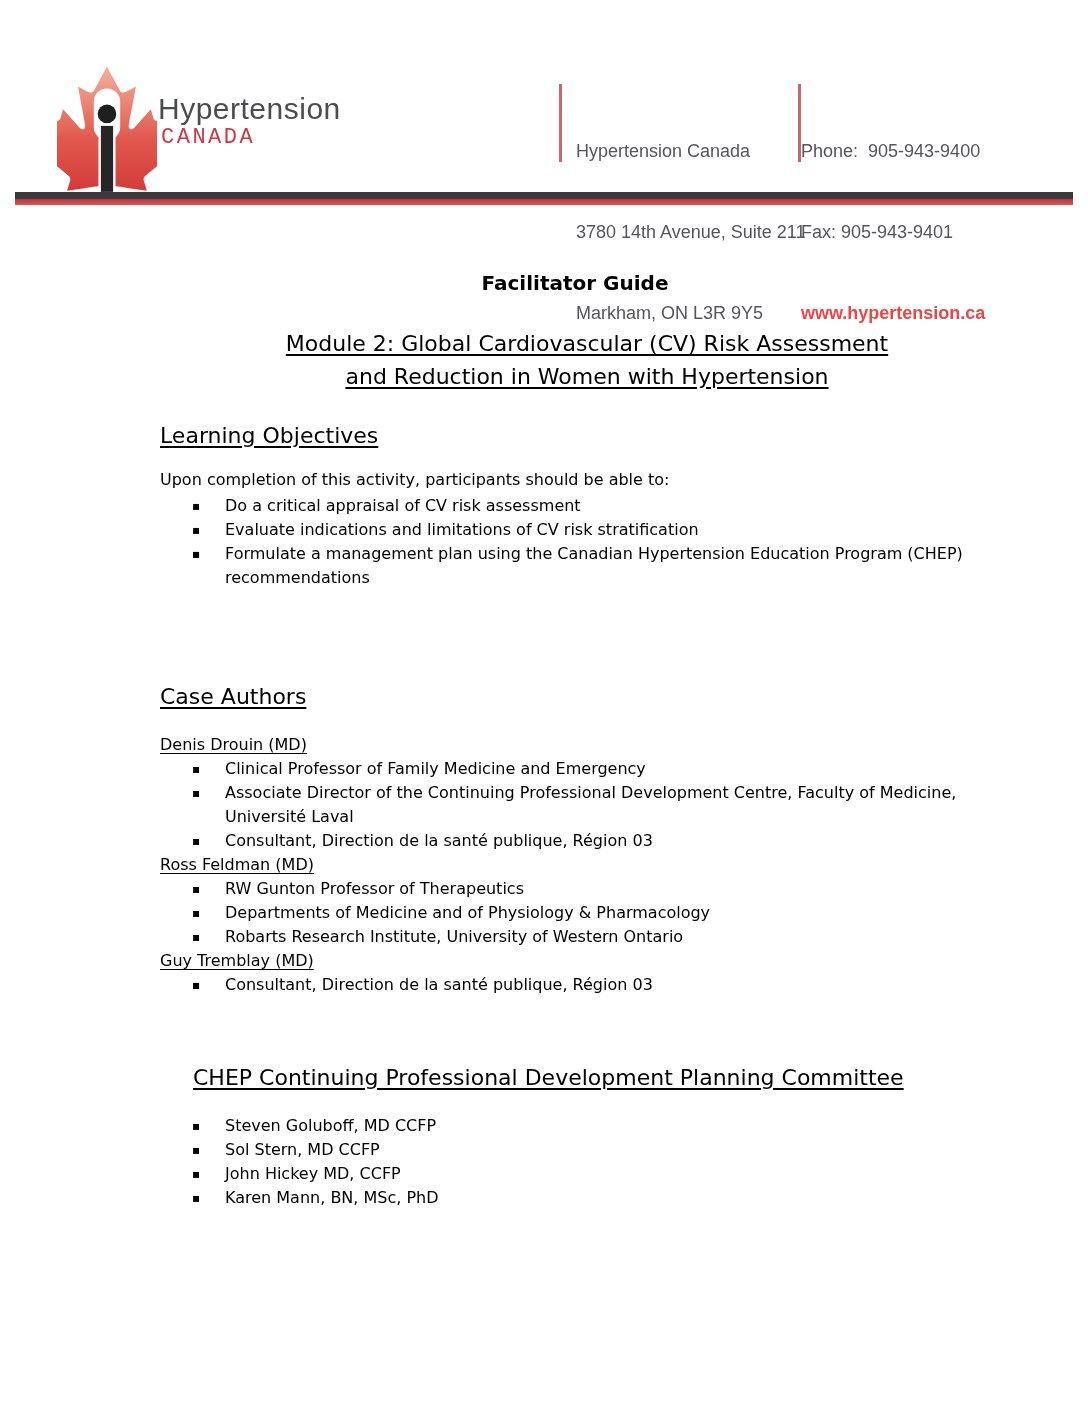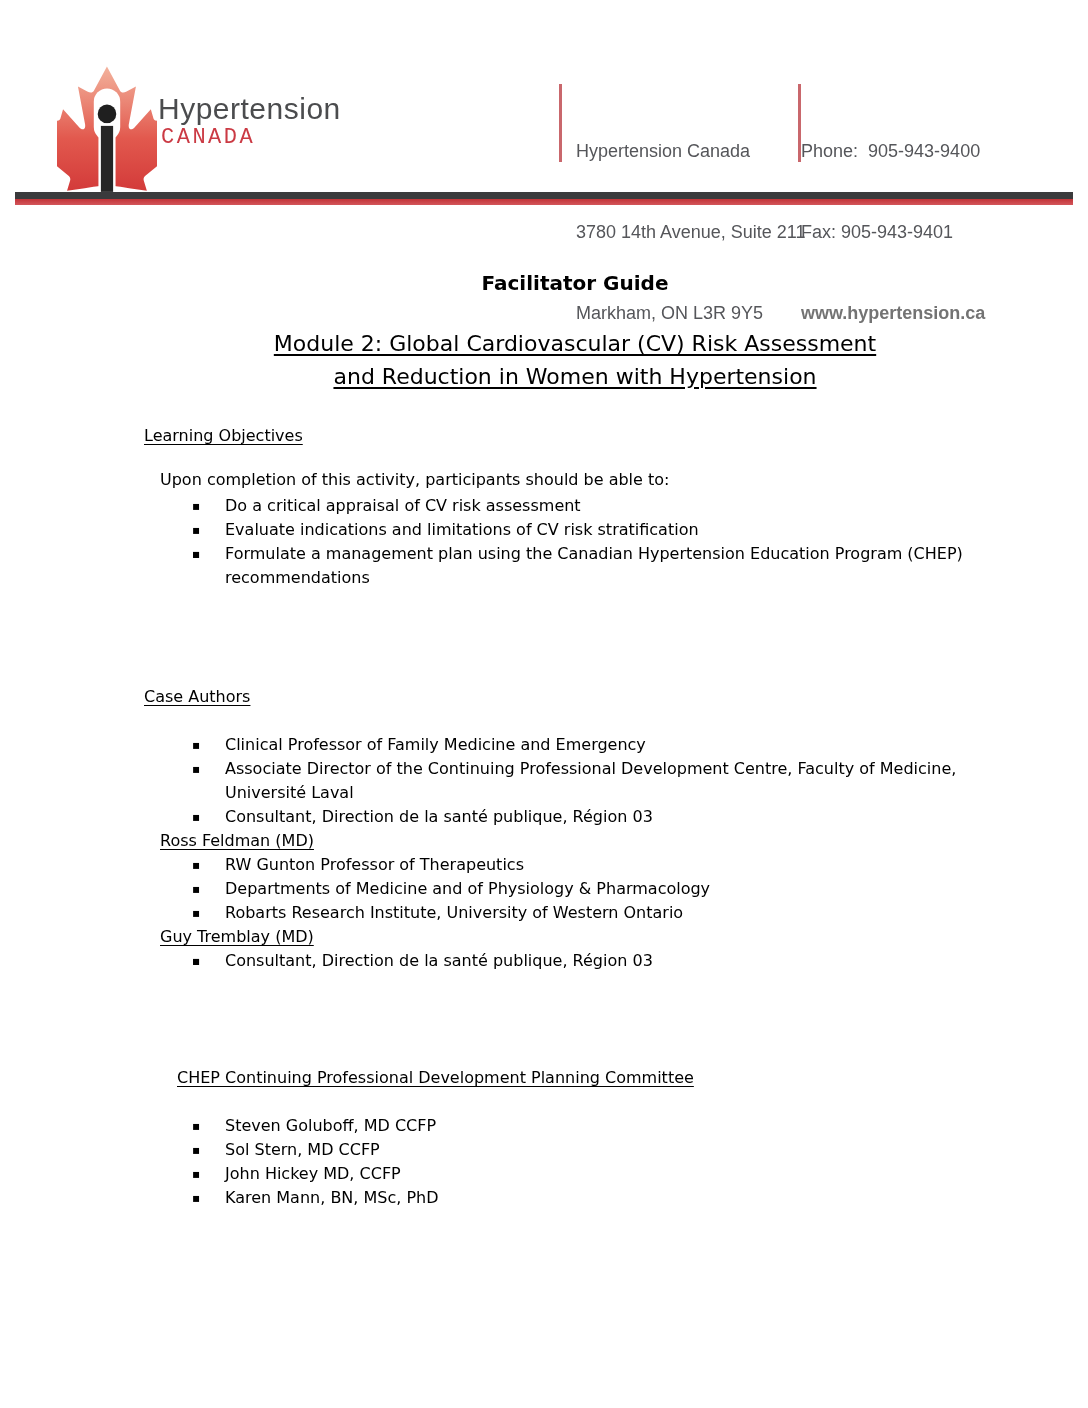--- a/index.html
+++ b/index.html
@@ -25,39 +25,39 @@
     border-left:3px solid var(--line-red); padding-left:14px;
     font-family:"Liberation Sans", sans-serif; font-size:18px; line-height:27px;
     color:var(--contact-gray); white-space:pre-wrap;margin-left:19px;
   }
   .contact-block {
     position:absolute; left:798px; top:84px; height:78px;
     border-left:3px solid var(--line-red); padding-left:0;
     font-family:"Liberation Sans", sans-serif; font-size:18px; line-height:27px;
     color:var(--contact-gray); white-space:pre-wrap;
   }
-  .contact-site { font-weight:bold; color:#737373; }
+  .contact-site { font-weight:bold; color:#ef4444; }
 
   .rule { position:absolute; left:15px; right:15px; top:192px; }
   .rule-dark { height:7px; background:var(--rule-dark); }
   .rule-red  { height:6px; background:linear-gradient(var(--accent-red), #d3565b); }
 
   
   .doc-title {
     position:absolute; left:120px; top:271px; width:910px; text-align:center;
     font-size:20px; font-weight:bold; line-height:24px;
   }
   .module-title {
-    position:absolute; left:120px; top:327px; width:910px; text-align:center;
+    position:absolute; left:132px; top:327px; width:910px; text-align:center;
     font-size:22px; line-height:33px;
   }
   .u { text-decoration:underline; text-underline-offset:3px; }
 
   .section-heading {
-    position:absolute; left:144px; font-size:16px; line-height:24px;
+    position:absolute; left:160px; font-size:22px; line-height:24px;
     text-decoration:underline; text-underline-offset:3px;
   }
   .lo-heading   { top:424px; }
   .lo-intro     { position:absolute; left:160px; top:468px; font-size:16px; line-height:24px; }
   .lo-list      { position:absolute; left:160px; top:494px; width:880px; }
   .ca-heading   { top:685px; }
   .authors      { position:absolute; left:160px; top:733px; width:880px; font-size:16px; line-height:24px; }
   .chep-heading { top:1066px;margin-left:33px; }
   .chep-list    { position:absolute; left:160px; top:1114px; width:880px; }
 
@@ -125,20 +125,21 @@
     <li><span class="bullet">▪</span><span>Do a critical appraisal of CV risk assessment</span></li>
     <li><span class="bullet">▪</span><span>Evaluate indications and limitations of CV risk stratification</span></li>
     <li><span class="bullet">▪</span></li>
     <li><span class="bullet">▪</span><span>Formulate a management plan using the Canadian Hypertension Education Program (CHEP) recommendations</span></li>
   </ul>
 
   <div class="section-heading ca-heading">Case Authors</div>
   <div class="authors">
 
     <div class="author">
+      <div class="author-name">Denis Drouin (MD)</div>
       <ul class="doc-list">
         <li><span class="bullet">▪</span><span>Clinical Professor of Family Medicine and Emergency</span></li>
         <li><span class="bullet">▪</span><span>Associate Director of the Continuing Professional Development Centre, Faculty of Medicine, Université Laval</span></li>
         <li><span class="bullet">▪</span><span>Consultant, Direction de la santé publique, Région 03</span></li>
       </ul>
     </div>
 
     <div class="author">
       <div class="author-name">Ross Feldman (MD)</div>
       <ul class="doc-list">

